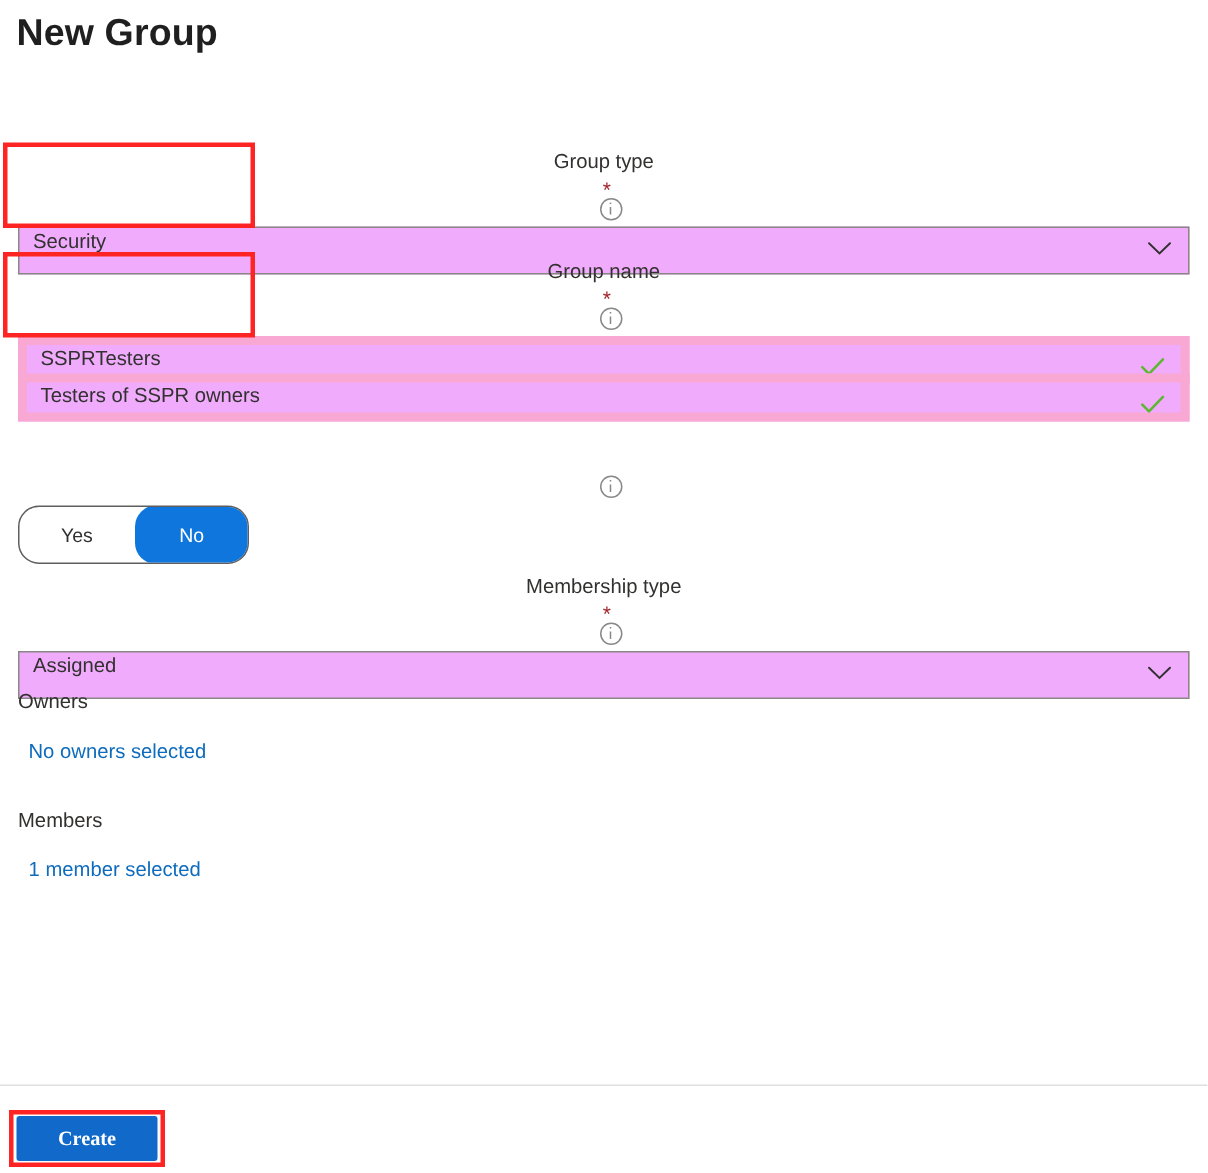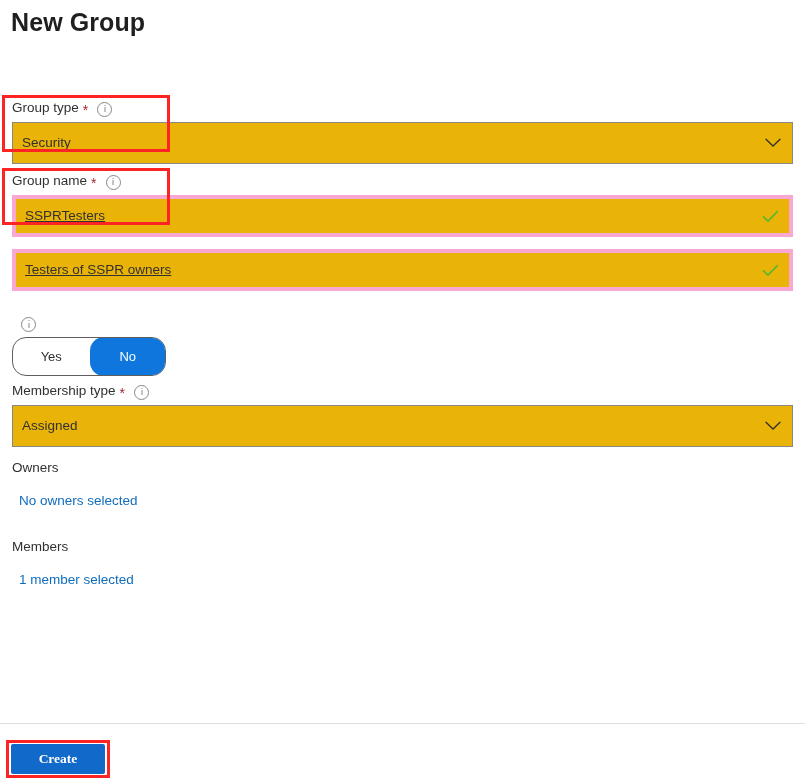--- a/index.html
+++ b/index.html
@@ -44,20 +44,21 @@
   }
 
   .field-label {
     font-size: 13.5px;
     color: #323130;
     line-height: 18px;
     white-space: nowrap;
     display: flex;
     align-items: center;
     gap: 0px;
+    flex-direction: column;
   }
   .label-text { display: inline-block; }
 
   .req-star {
     color: #a4262c;
     font-size: 14px;
     margin-left: 4px;
     line-height: 14px;
     position: relative;
     top: 2px;
@@ -93,28 +94,27 @@
     height: 5px;
     background: #8a8886;
     transform: translateX(-50%);
   }
 
   
   .input-box {
     position: relative;
     box-sizing: border-box;
     width: 781px;
-    height: 42px;
-    background: #eab308;
-    display: flex;
-    align-items: center;
+    height: 32px;
+    background: #f0abfc;
+    display: flex;
     margin-top: 5px;
   }
   .input-box.gray   { border: 1px solid #8a8886; }
-  .input-box.purple { border: 4px solid #f9a8d4; text-decoration: underline; }
+  .input-box.purple { border: 6px solid #f9a8d4; }
 
   .input-value {
     font-size: 13.5px;
     color: #323130;
     padding-left: 9px;
     line-height: 18px;
     white-space: nowrap;
     overflow: hidden;
     flex: 1 1 auto;
   }

